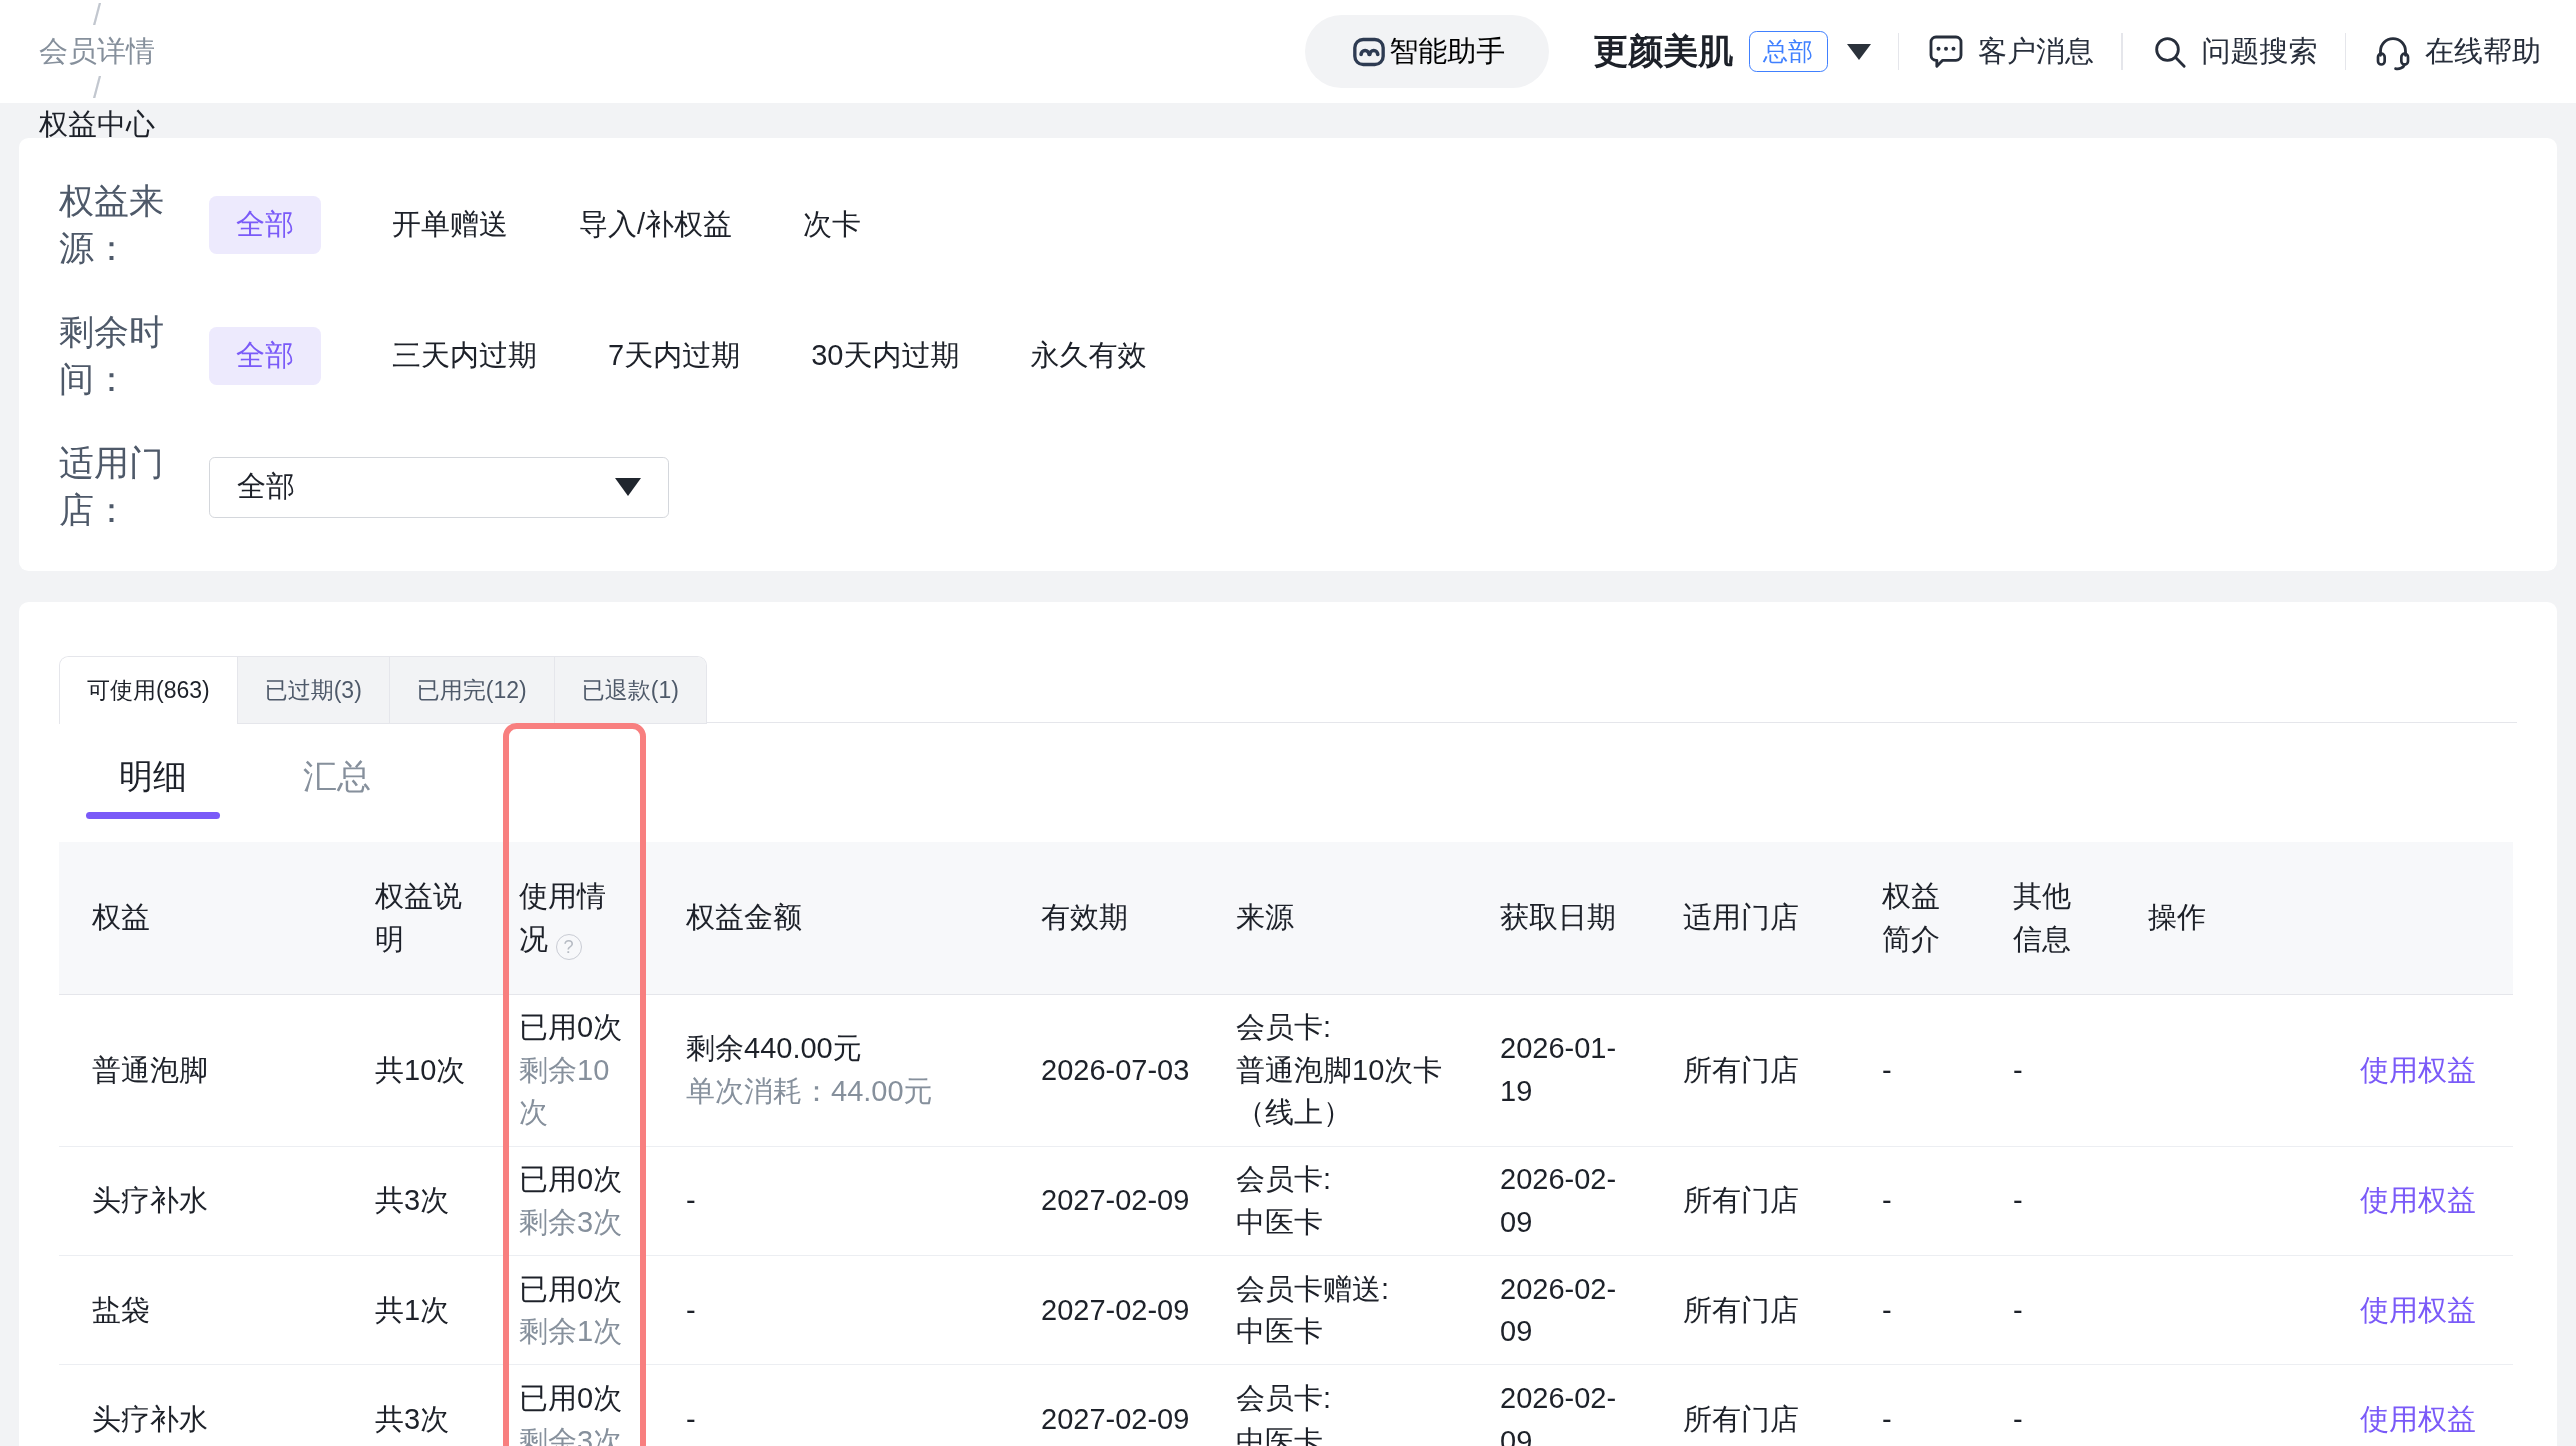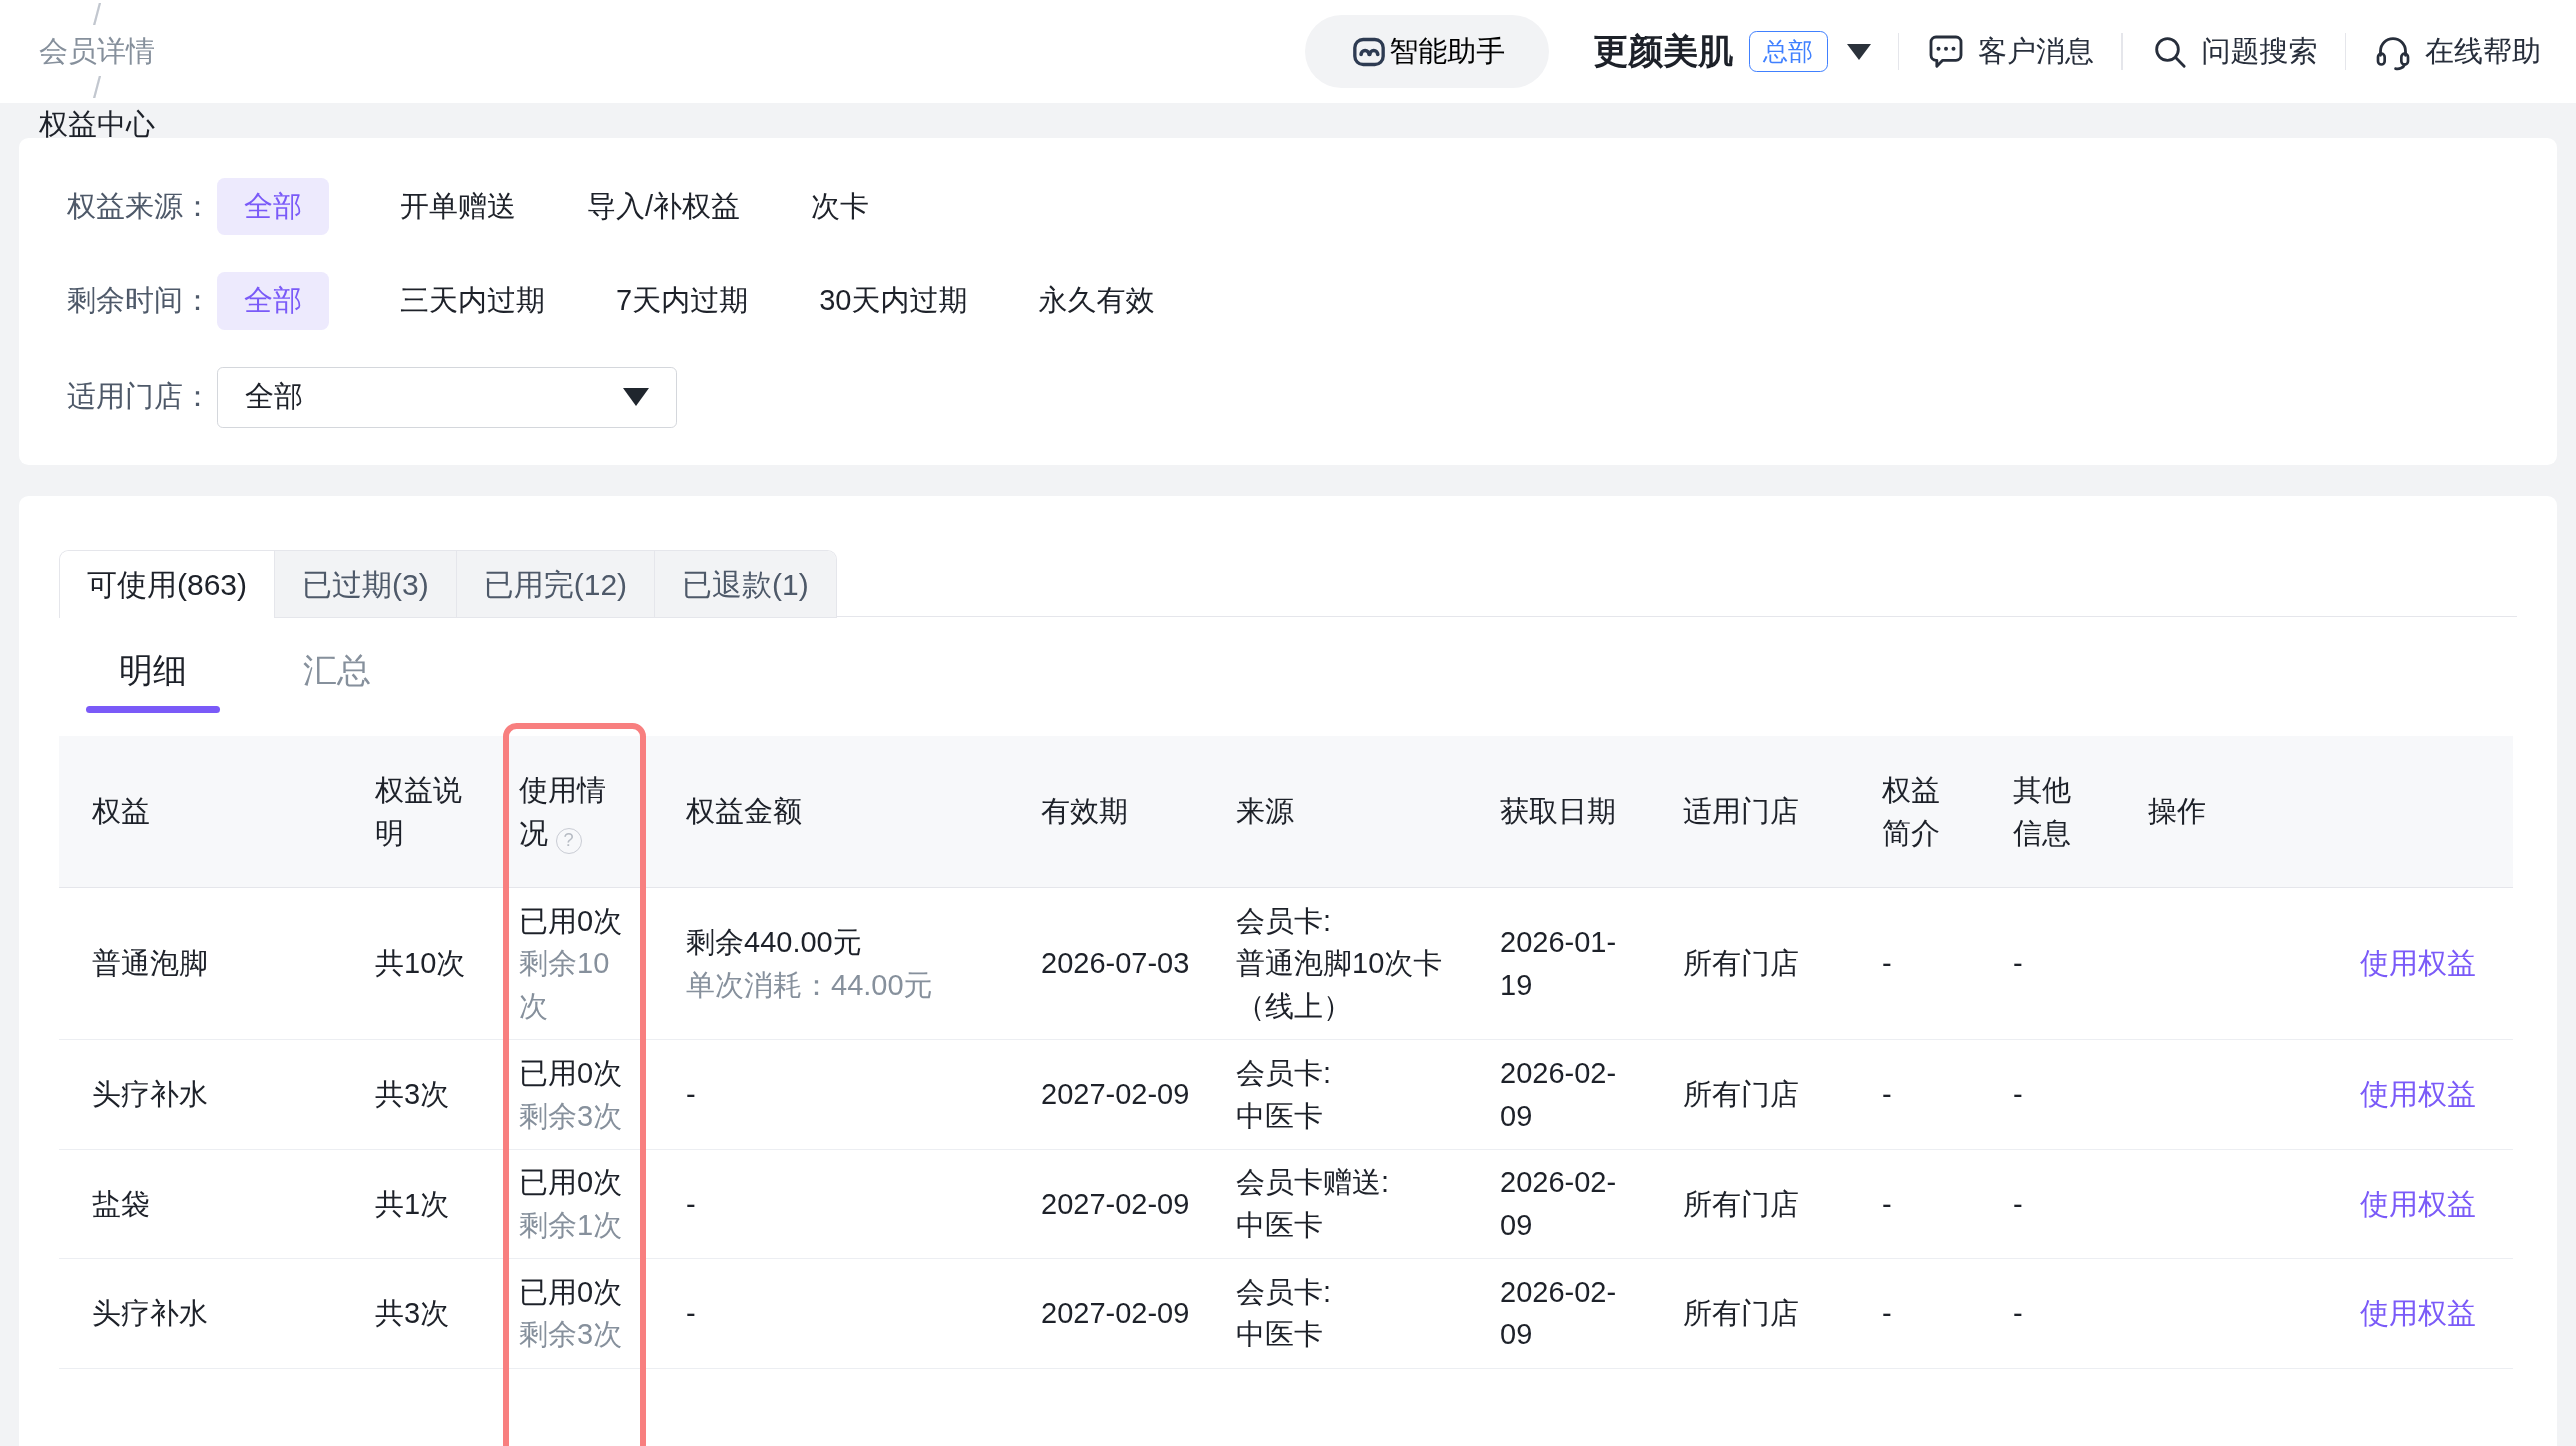--- a/index.html
+++ b/index.html
@@ -30,36 +30,36 @@
     border-radius:7.7px;padding:2.9px 13.5px;font-size:25px;font-weight:500;}
   .caret{width:0;height:0;border-left:12.5px solid transparent;border-right:12.5px solid transparent;
     border-top:16.4px solid #2b323b;margin-left:19px;}
   .v-div{width:1.9px;height:37px;background:var(--border);margin:0 27px;}
   .nav-item{display:flex;align-items:center;gap:11.6px;font-size:29px;color:#272e3b;cursor:pointer;white-space:nowrap;}
   .nav-item svg{display:block;}
   
   .filter-panel{margin:35px 19px 0;background:#fff;border-radius:9.6px;padding:40px 40px 37px;}
   .filter-row{display:flex;align-items:center;margin-bottom:37px;}
   .filter-row:last-child{margin-bottom:0;}
-  .filter-label{font-size:29px;color:var(--label);width:150px;flex:none;margin-left:8px;}
+  .filter-label{font-size:35px;color:var(--label);width:150px;flex:none;}
   .filter-options{display:flex;align-items:center;gap:71px;}
   .filter-option{font-size:29px;color:var(--dark);cursor:pointer;white-space:nowrap;}
   .filter-option.selected{background:var(--purple-bg);color:var(--purple);
     padding:8.7px 27px;border-radius:7.7px;}
   .store-select{width:460px;height:61px;border:1.9px solid #d4d7dc;border-radius:5.8px;
     display:flex;align-items:center;padding:0 27px;font-size:29px;cursor:pointer;background:#fff;}
   .store-select .store-caret{margin-left:auto;width:0;height:0;
     border-left:13.5px solid transparent;border-right:13.5px solid transparent;border-top:18.3px solid #20262e;}
   
   .table-panel{margin:31px 19px 0;background:#fff;border-radius:9.6px 9.6px 0 0;
     padding:54px 40px 0;height:963px;}
   .tabs-bar{border-bottom:1.9px solid var(--border);}
   .tab-strip{display:inline-flex;border:1.9px solid var(--border);border-bottom:none;
     border-radius:9.6px 9.6px 0 0;overflow:hidden;margin-bottom:-1.9px;vertical-align:bottom;}
-  .tab{height:67px;line-height:67px;padding:0 27px;background:var(--page);font-size:30px;
+  .tab{height:67px;line-height:67px;padding:0 27px;background:var(--page);font-size:23px;
     color:#4e5969;border-left:1.9px solid var(--border);border-bottom:1.9px solid var(--border);
     cursor:pointer;white-space:nowrap;}
   .tab:first-child{border-left:none;}
   .tab.active{background:#fff;color:var(--dark);font-weight:500;border-bottom-color:#fff;}
   .subtabs{display:flex;gap:50px;margin:27px 0 0 27px;}
   .subtab{font-size:34px;color:var(--gray);padding:3.9px 33px 19px;position:relative;cursor:pointer;}
   .subtab.active{color:var(--dark);font-weight:500;}
   .subtab.active::after{content:"";position:absolute;left:0;right:0;bottom:0;height:6.7px;
     border-radius:3.9px;background:var(--purple);}
   table{table-layout:fixed;width:2453px;border-collapse:collapse;margin-top:23px;}

